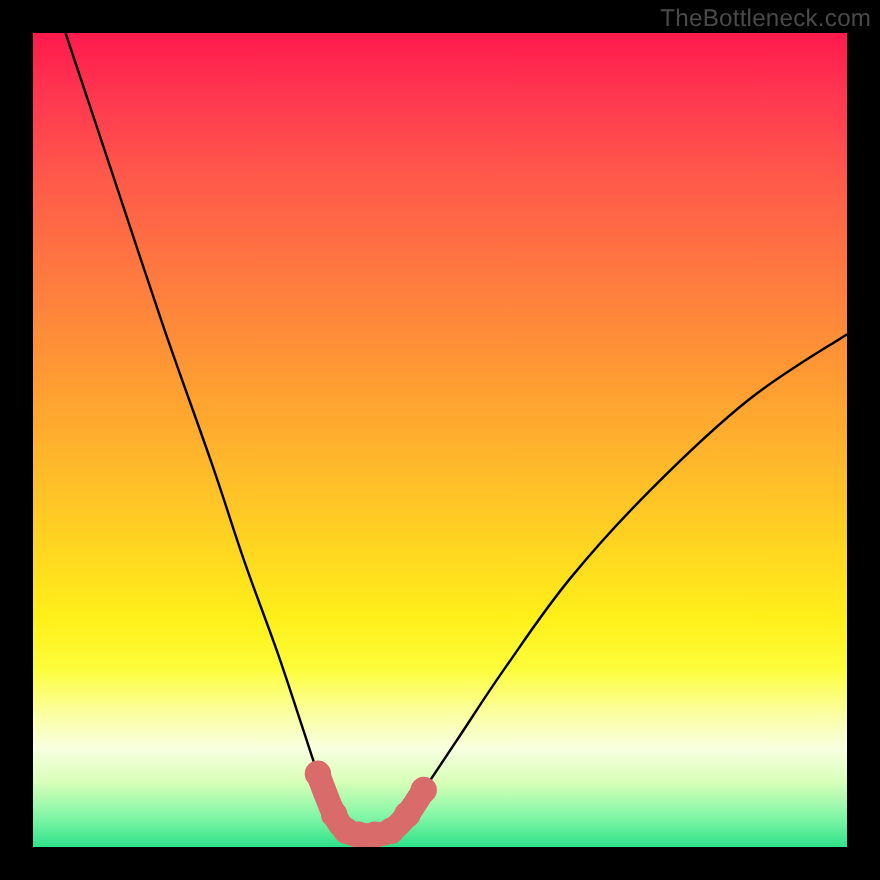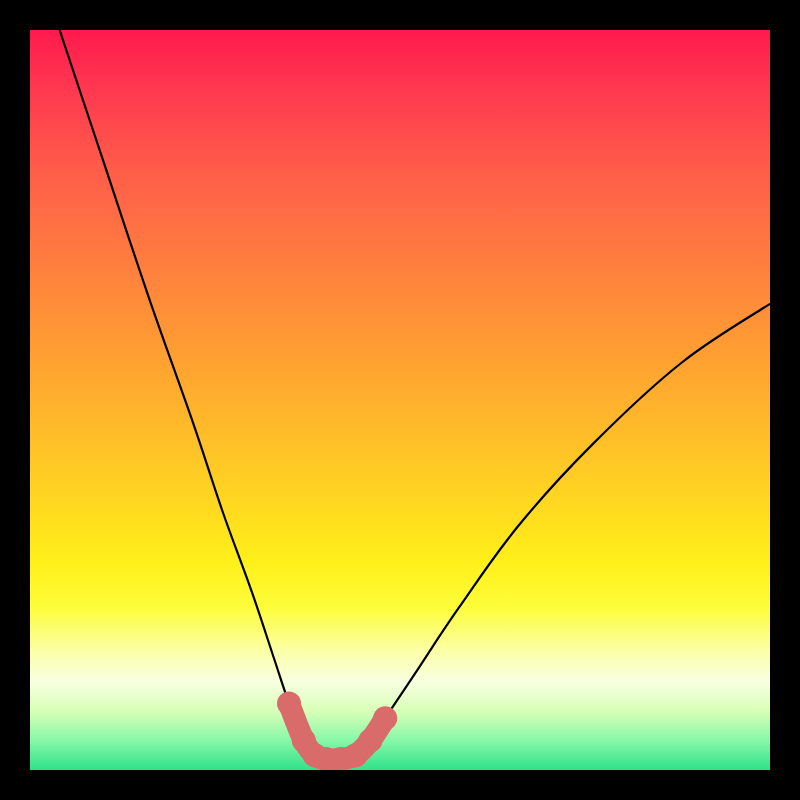--- a/index.html
+++ b/index.html
@@ -56,20 +56,21 @@
     top: 0;
     left: 0;
     width: 740px;
     height: 740px;
   }
 </style>
 </head>
 <body>
 
 <div class="frame">
+  <div class="watermark">TheBottleneck.com</div>
   <div class="plot">
     <svg class="curve" viewBox="0 0 740 740" preserveAspectRatio="none">
       <path id="curve-path" fill="none" stroke="#000000" stroke-width="2.2" d="M 29.60 0.00 C 37.59 23.98, 58.02 85.25, 74.00 133.20 C 89.98 181.15, 102.42 219.78, 118.40 266.40 C 134.38 313.02, 149.48 353.57, 162.80 392.20 C 176.12 430.83, 181.74 450.36, 192.40 481.00 C 203.06 511.64, 212.68 535.76, 222.00 562.40 C 231.32 589.04, 237.54 609.02, 244.20 629.00 C 250.86 648.98, 253.67 658.75, 259.00 673.40 C 264.33 688.05, 269.14 701.08, 273.80 710.40 C 278.46 719.72, 280.90 721.87, 284.90 725.20 C 288.90 728.53, 291.34 728.23, 296.00 728.90 C 300.66 729.57, 305.47 729.57, 310.80 728.90 C 316.13 728.23, 320.27 728.53, 325.60 725.20 C 330.93 721.87, 335.07 717.06, 340.40 710.40 C 345.73 703.74, 347.21 700.19, 355.20 688.20 C 363.19 676.21, 371.48 663.78, 384.80 643.80 C 398.12 623.82, 410.55 603.84, 429.20 577.20 C 447.85 550.56, 464.42 525.10, 488.40 495.80 C 512.38 466.50, 533.10 443.70, 562.40 414.40 C 591.70 385.10, 619.23 358.31, 651.20 333.00 C 683.17 307.69, 724.02 284.46, 740.00 273.80"></path>
       <path id="highlight-path" fill="none" stroke="#d96b6b" stroke-width="22" stroke-linecap="round" stroke-linejoin="round" d="M 259.00 673.40 C 261.66 680.06, 269.14 701.08, 273.80 710.40 C 278.46 719.72, 280.90 721.87, 284.90 725.20 C 288.90 728.53, 291.34 728.23, 296.00 728.90 C 300.66 729.57, 305.47 729.57, 310.80 728.90 C 316.13 728.23, 320.27 728.53, 325.60 725.20 C 330.93 721.87, 335.07 717.06, 340.40 710.40 C 345.73 703.74, 352.54 692.20, 355.20 688.20"></path>
       <g id="highlight-dots">
           <circle cx="259.00" cy="673.40" r="12" fill="#d96b6b"></circle>
           <circle cx="273.80" cy="710.40" r="12" fill="#d96b6b"></circle>
           <circle cx="284.90" cy="725.20" r="12" fill="#d96b6b"></circle>
           <circle cx="296.00" cy="728.90" r="12" fill="#d96b6b"></circle>
           <circle cx="310.80" cy="728.90" r="12" fill="#d96b6b"></circle>

